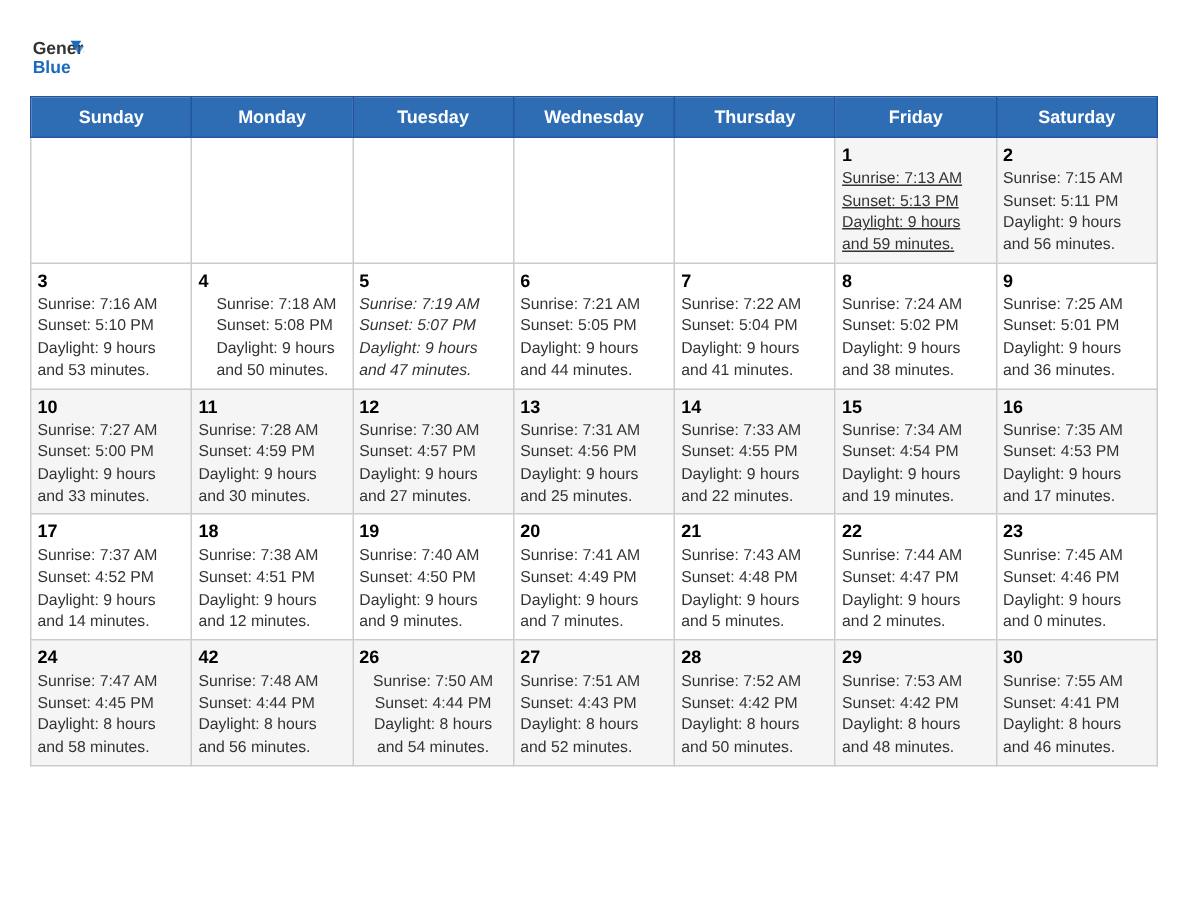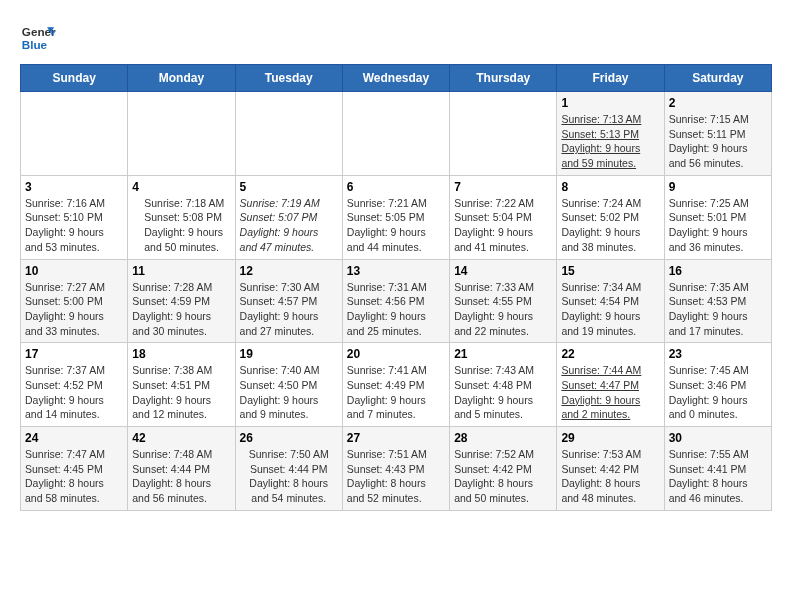--- a/index.html
+++ b/index.html
@@ -238,28 +238,28 @@
 Daylight: 9 hours and 7 minutes.</div>
         </td>
         <td>
           <span class="day-number">21</span>
           <div class="day-info" style="white-space: pre-line;">Sunrise: 7:43 AM
 Sunset: 4:48 PM
 Daylight: 9 hours and 5 minutes.</div>
         </td>
         <td>
           <span class="day-number">22</span>
-          <div class="day-info" style="white-space: pre-line; text-decoration: underline;">Sunrise: 7:44 AM
+          <div class="day-info" style="white-space: pre-line;">Sunrise: 7:44 AM
 Sunset: 4:47 PM
 Daylight: 9 hours and 2 minutes.</div>
         </td>
         <td>
           <span class="day-number">23</span>
           <div class="day-info" style="white-space: pre-line;">Sunrise: 7:45 AM
-Sunset: 3:46 PM
+Sunset: 4:46 PM
 Daylight: 9 hours and 0 minutes.</div>
         </td>
       </tr>
       <tr>
         <td>
           <span class="day-number">24</span>
           <div class="day-info" style="white-space: pre-line;">Sunrise: 7:47 AM
 Sunset: 4:45 PM
 Daylight: 8 hours and 58 minutes.</div>
         </td>

